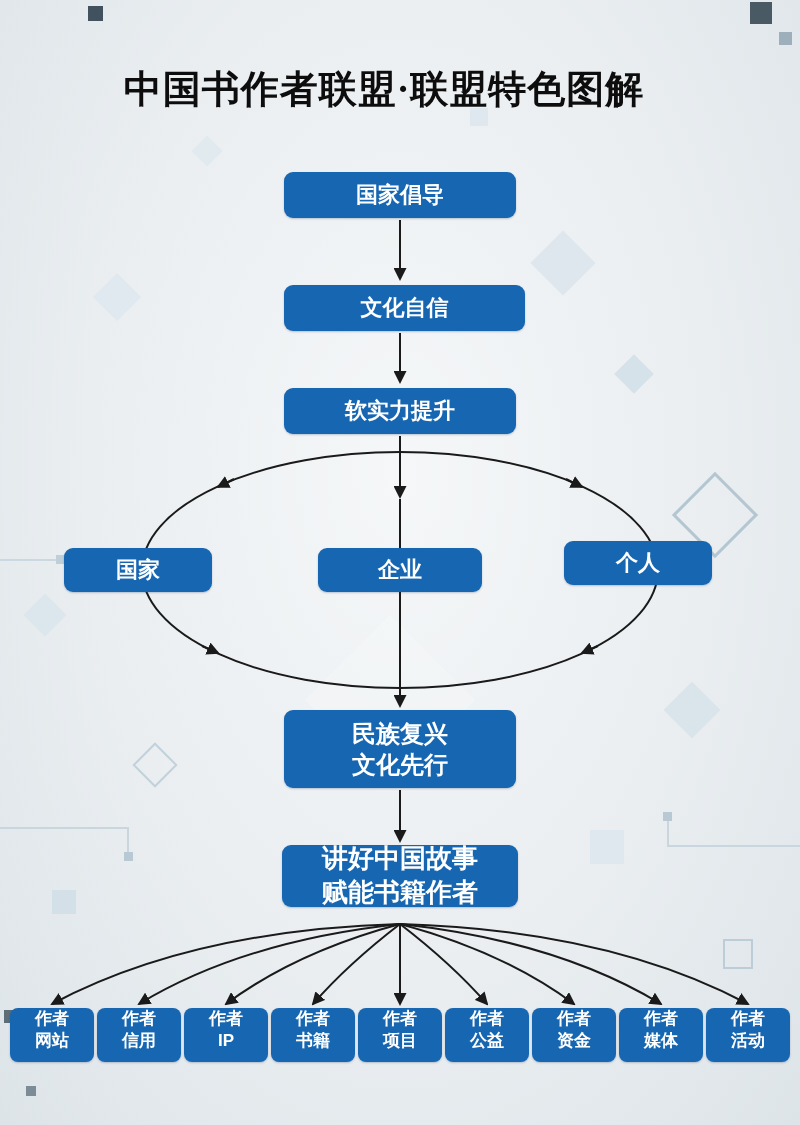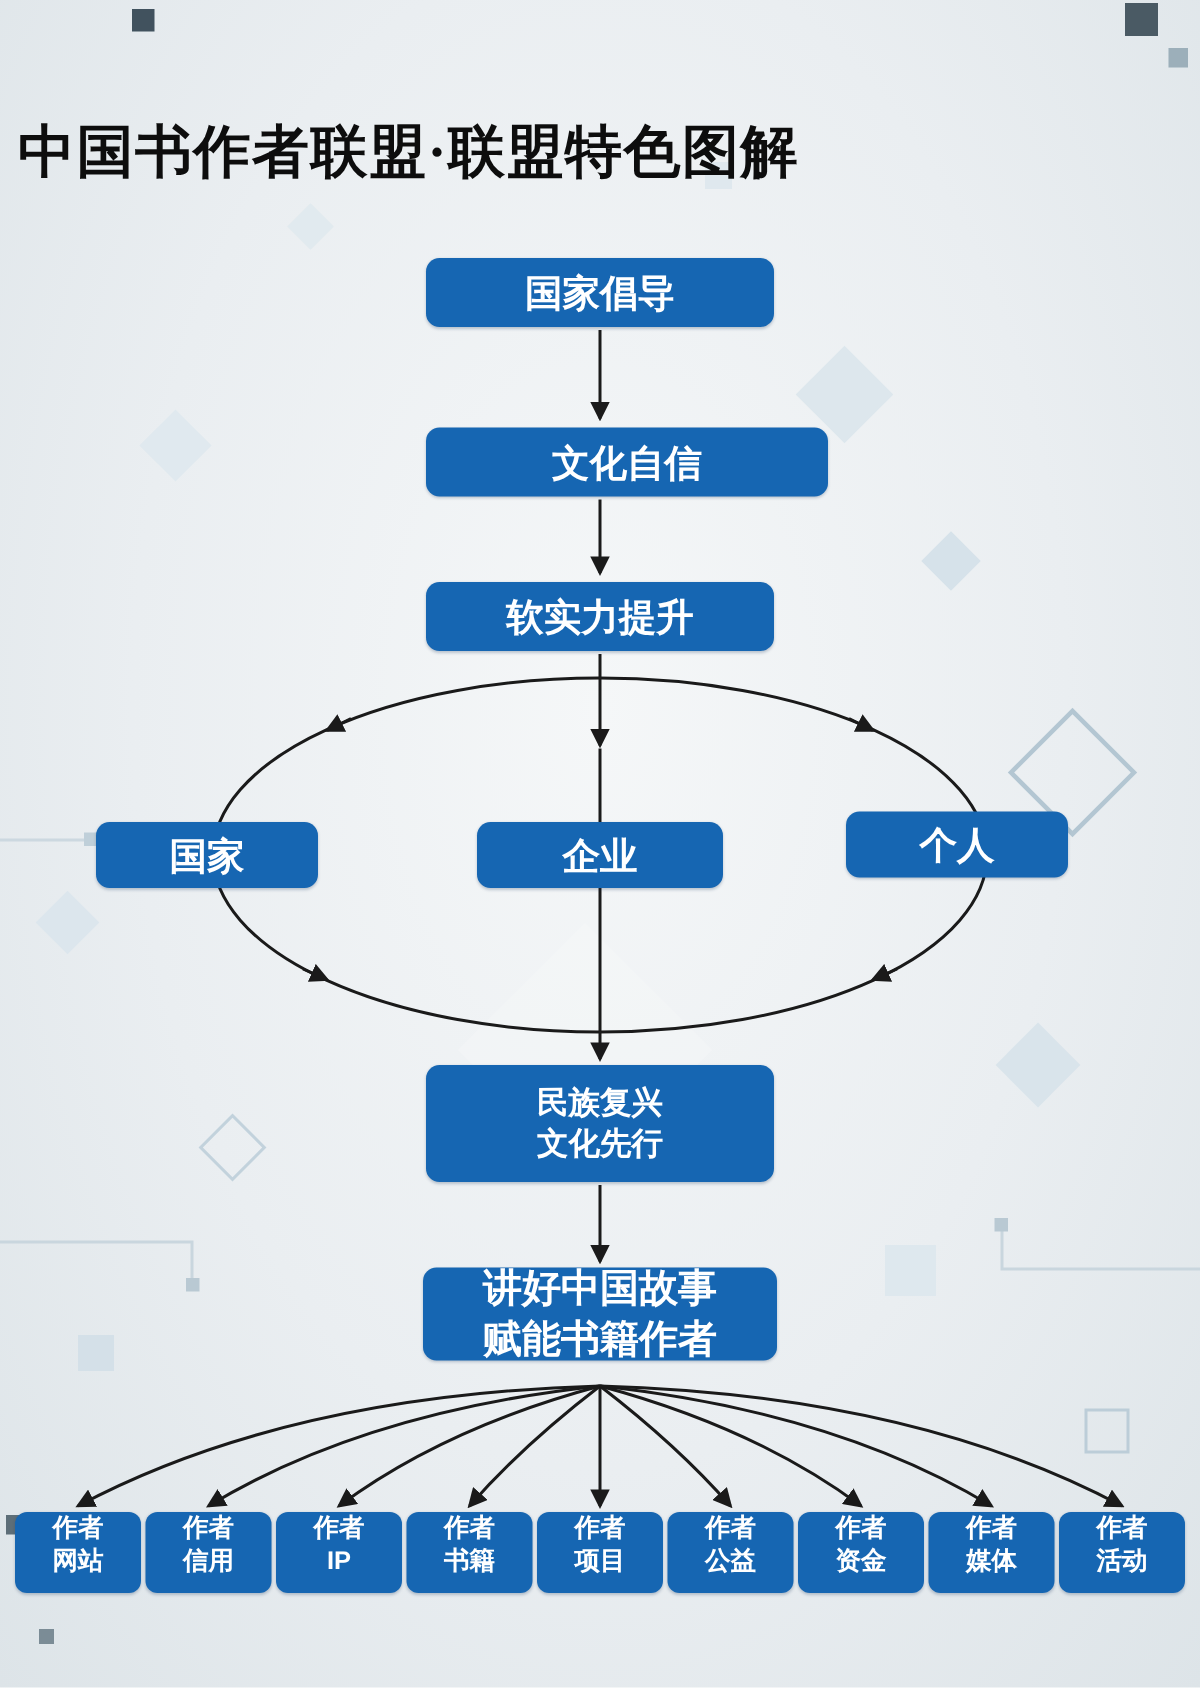--- a/index.html
+++ b/index.html
@@ -5,37 +5,37 @@
   html,body{margin:0;padding:0;}
   body{font-family:"Liberation Sans", sans-serif;}
   .poster{
     position:relative;width:800px;height:1125px;overflow:hidden;
     background:radial-gradient(ellipse at 50% 42%, #f5f7f8 0%, #eaeef1 55%, #dde4e8 100%);
   }
   .layer{position:absolute;left:0;top:0;width:800px;height:1125px;}
   .bg{z-index:0;}
   .arrows{z-index:1;}
   .title{
-    position:absolute;z-index:2;left:0;top:64px;width:768px;margin:12px;
-    font-size:38px;font-weight:900;color:#0d0d0d;
+    position:absolute;z-index:2;left:0;top:64px;width:768px;margin:0;
+    text-align:center;font-size:38px;font-weight:900;color:#0d0d0d;
     font-family:"Liberation Serif", serif;letter-spacing:1px;
   }
   .node{
     position:absolute;z-index:2;background:#1666b2;color:#ffffff;
     border-radius:9px;display:flex;align-items:center;justify-content:center;
-    font-weight:700;font-size:25px;text-align:center;
+    font-weight:700;font-size:22px;text-align:center;
     box-shadow:0 1px 2px rgba(20,50,90,0.25);
   }
   .n1{left:284px;top:172px;width:232px;height:46px;}
-  .n2{left:284px;top:285px;width:268px;height:46px;}
+  .n2{left:284px;top:285px;width:241px;height:46px;}
   .n3{left:284px;top:388px;width:232px;height:46px;}
   .b-left{left:64px;top:548px;width:148px;height:44px;}
   .b-center{left:318px;top:548px;width:164px;height:44px;}
   .b-right{left:564px;top:541px;width:148px;height:44px;}
-  .n4{left:284px;top:710px;width:232px;height:78px;flex-direction:column;font-size:21px;line-height:1.3;}
+  .n4{left:284px;top:710px;width:232px;height:78px;flex-direction:column;font-size:24px;line-height:1.3;}
   .n5{left:282px;top:845px;width:236px;height:62px;flex-direction:column;font-size:26px;line-height:1.3;}
   .leaf{
     position:absolute;z-index:2;top:1008px;width:84px;height:54px;
     background:#1666b2;color:#ffffff;border-radius:8px;
     display:flex;flex-direction:column;align-items:center;
     font-weight:700;font-size:17px;line-height:1.3;text-align:center;
     box-shadow:0 1px 2px rgba(20,50,90,0.25);
   }
 </style>
 </head>

